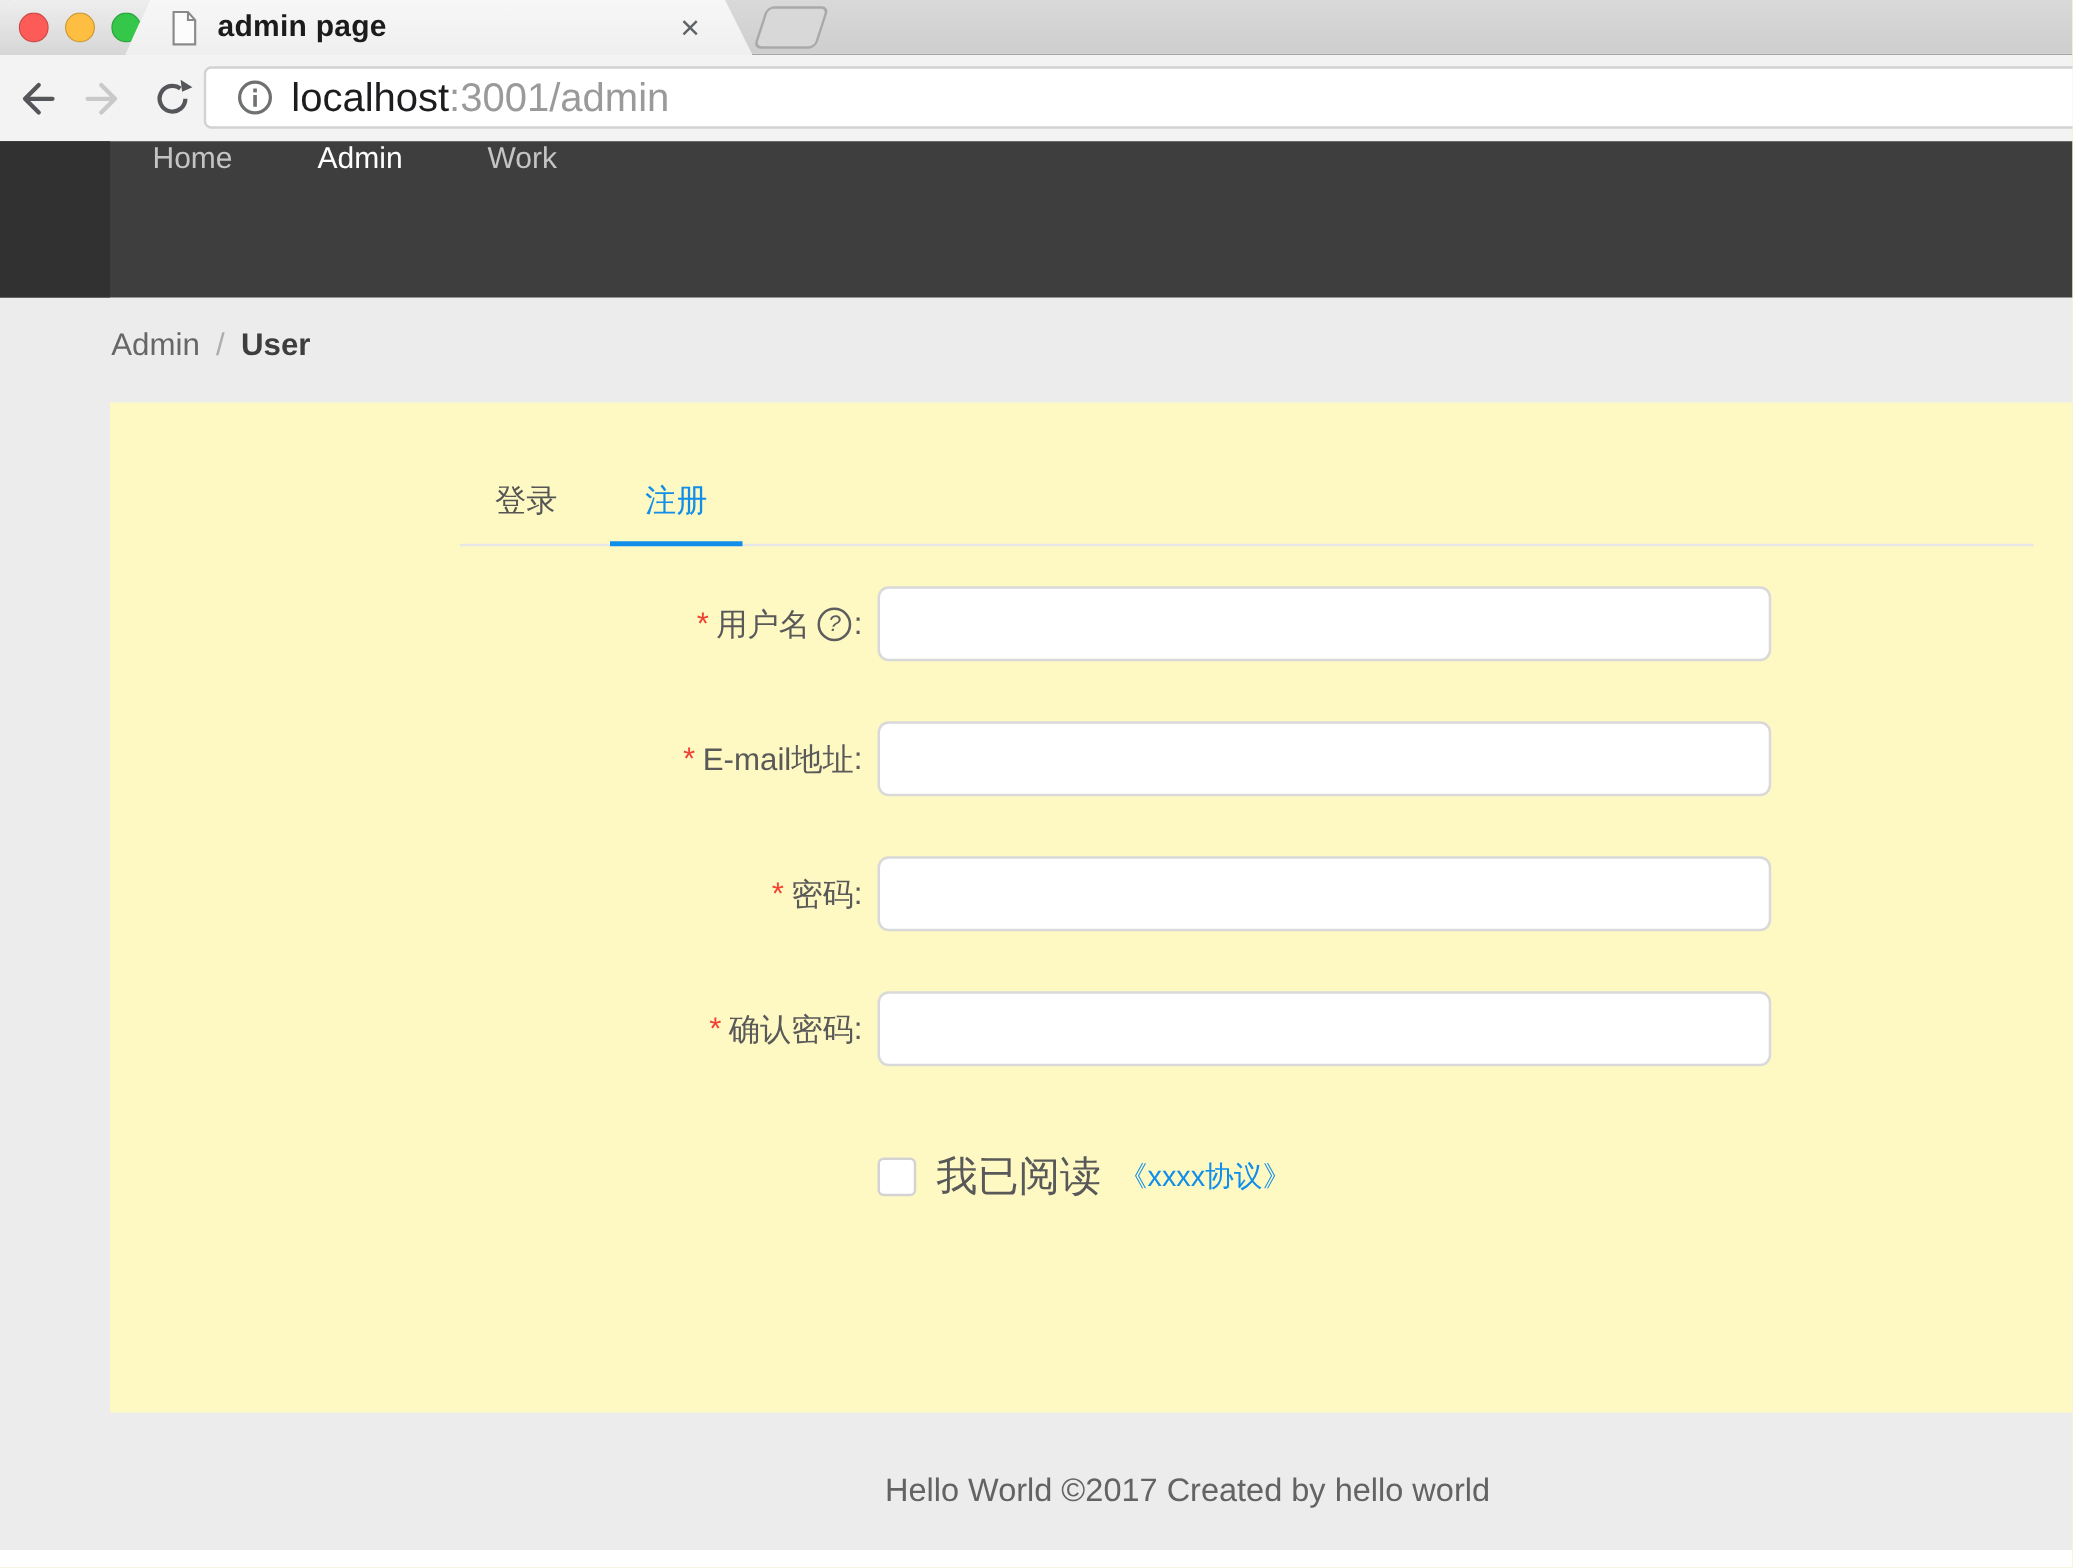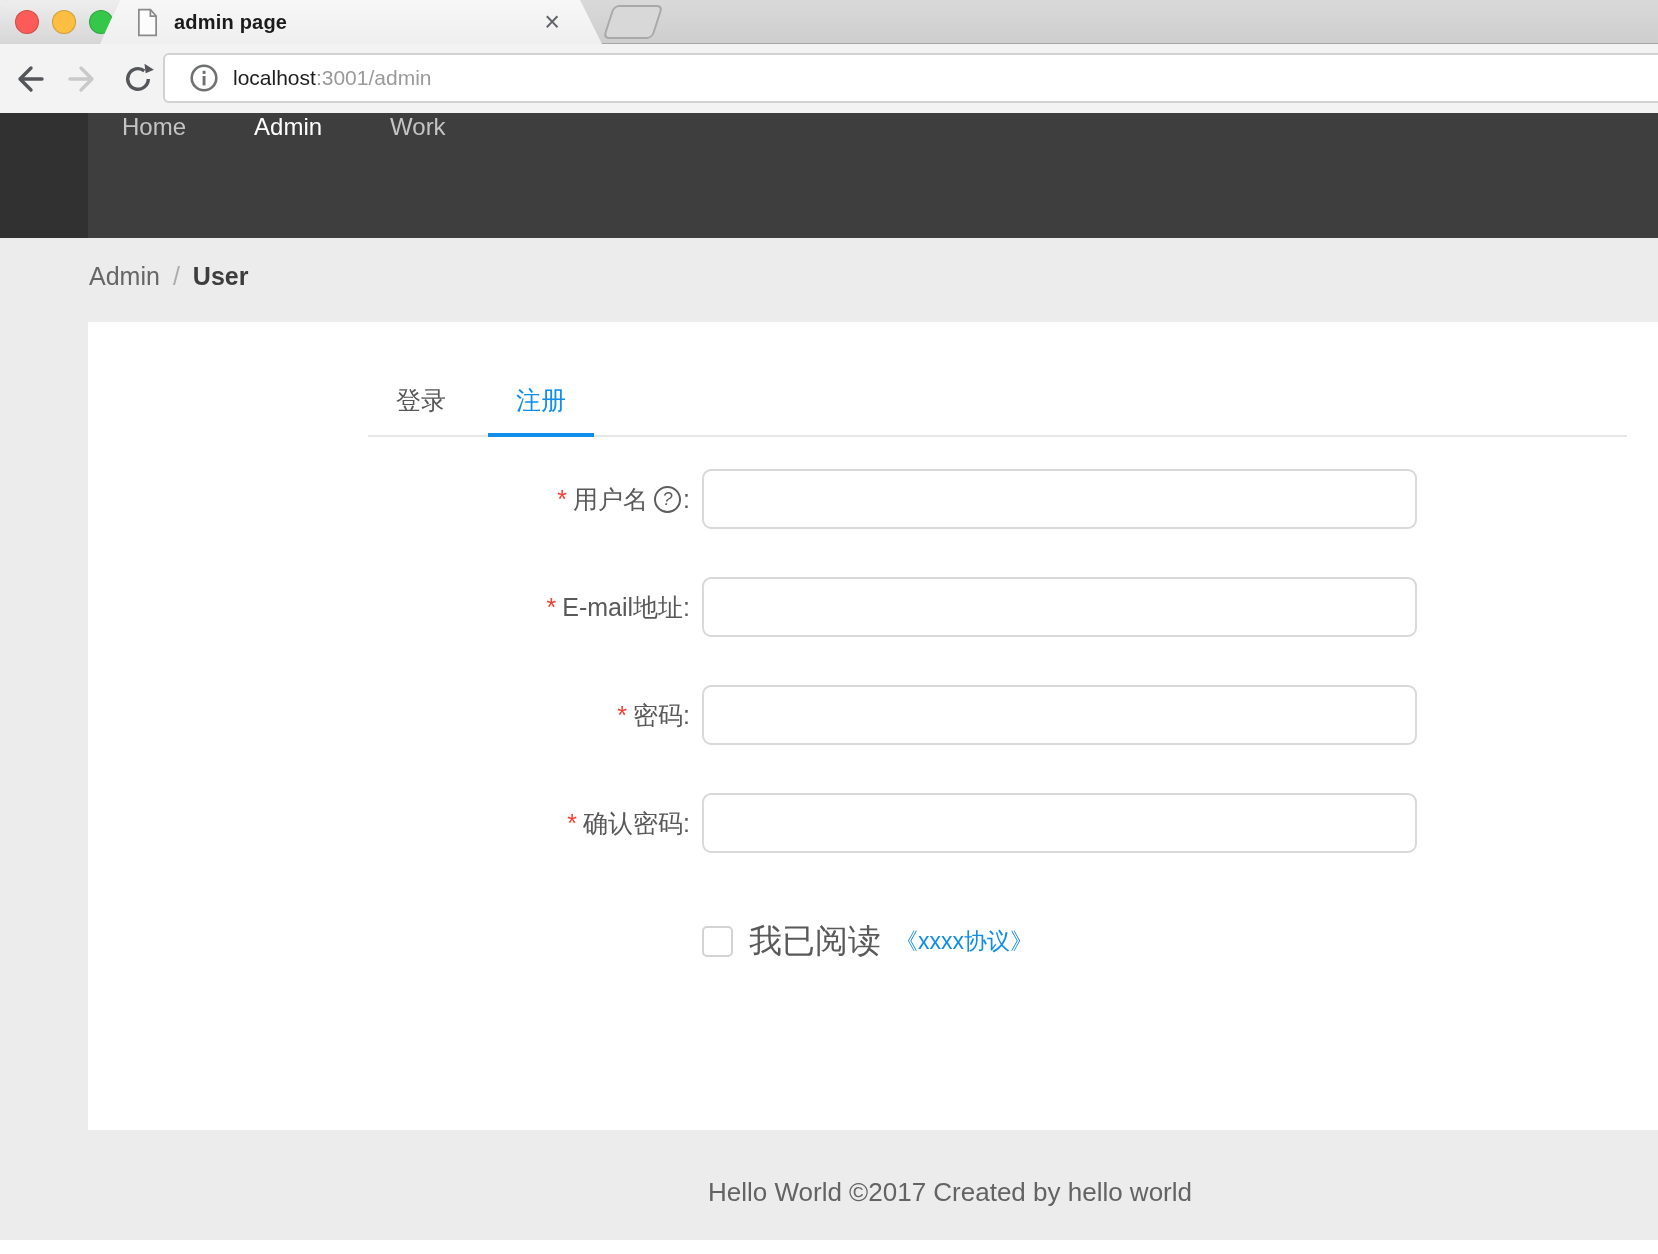--- a/index.html
+++ b/index.html
@@ -13,46 +13,46 @@
             background:linear-gradient(#eeeeee,#d6d6d6);
             clip-path:polygon(0 0,100% 0,calc(100% - 20px) 100%,0 100%);
             border-top-left-radius:10px; display:flex; align-items:center; padding-left:15px; gap:13px; }
   .light { width:24px; height:24px; border-radius:50%; border:1px solid rgba(0,0,0,.18); }
   .light.red { background:#fc5b57; } .light.yellow { background:#fdbe41; } .light.green { background:#34c749; }
   .tab { position:absolute; left:100px; top:0; width:502px; height:44px;
          background:linear-gradient(#f7f7f7,#efefef);
          clip-path:polygon(20px 0,calc(100% - 22px) 0,100% 100%,0 100%);
          display:flex; align-items:center; }
   .tab-doc { margin-left:36px; width:23px; height:29px; flex:0 0 auto; }
-  .tab-title { margin-left:15px; font-size:20px; font-weight:bold; color:#1b1b1b; letter-spacing:.2px; }
+  .tab-title { margin-left:15px; font-size:24px; font-weight:bold; color:#1b1b1b; letter-spacing:.2px; }
   .tab-close { margin-left:auto; margin-right:42px; font-size:27px; color:#5f6368; line-height:1; cursor:default; }
   .newtab { position:absolute; left:608px; top:5px; width:50px; height:34px; background:#d8d8d8;
             border:2px solid #a9a9a9; border-radius:6px; transform:skewX(-18deg); }
   .toolbar { position:relative; height:69px; background:#f3f3f3; }
   .nav-ico { position:absolute; top:17px; width:36px; height:36px; }
   .ico-back { left:12px; } .ico-fwd { left:64px; } .ico-reload { left:120px; }
   .urlbar { position:absolute; left:163px; top:9px; width:1560px; height:50px; background:#fff;
             border:2px solid #d2d2d2; border-radius:6px; display:flex; align-items:center; }
   .info-ico { margin-left:24px; width:30px; height:30px; flex:0 0 auto; }
-  .url-text { margin-left:14px; font-size:21px; }
+  .url-text { margin-left:14px; font-size:32px; }
   .url-host { color:#1d1d1f; } .url-rest { color:#9a9a9a; }
 
   
   .navbar { position:absolute; top:113px; left:0; width:1658px; height:125px; background:#3e3e3e; }
   .logo-block { position:absolute; left:0; top:0; width:88px; height:125px; background:#313131; }
   .menu { position:absolute; left:88px; top:0; height:94px; display:flex; }
   .menu-item { padding:0 34px; font-size:24px; color:#c4c4c6; cursor:default; }
   .menu-item.active { color:#ffffff; }
 
   
   .breadcrumb { position:absolute; top:262px; left:89px; display:flex; align-items:center; gap:13px; font-size:25px; }
   .bc-link { color:#666; } .bc-sep { color:#adadad; } .bc-current { color:#3d3d3d; font-weight:bold; }
 
   
-  .card { position:absolute; top:322px; left:88px; width:1570px; height:808px; background:#ffffff; }
+  .card { position:absolute; top:322px; left:88px; width:1570px; height:808px; background:#fef9c3; }
   .tabs-nav { margin:46px 31px 0 280px; display:flex; border-bottom:2px solid #e7e7e7; }
   .tab-item { padding:16px 28px 18px; font-size:25px; color:#555; margin-right:14px; cursor:default; }
   .tab-item.active { color:#108ee9; border-bottom:4px solid #108ee9; margin-bottom:-2px; padding-bottom:16px; }
 
   .form { margin-top:32px; }
   .form-row { display:flex; align-items:center; margin-bottom:48px; }
   .form-label { width:614px; display:flex; align-items:center; justify-content:flex-end; padding-right:12px;
                 font-size:25px; color:#595959; }
   .req { color:#f04134; margin-right:6px; font-size:25px; }
   .qcircle { width:27px; height:27px; border:2px solid #5d5d5d; border-radius:50%; display:inline-flex;

